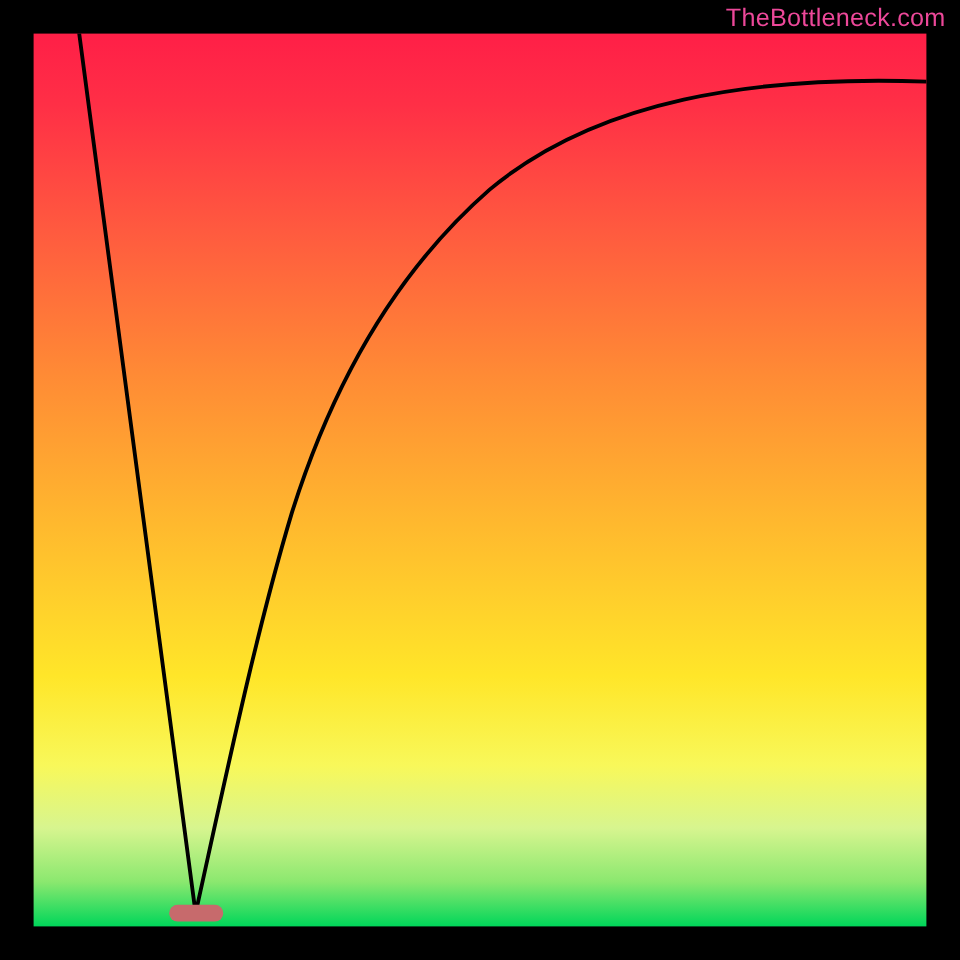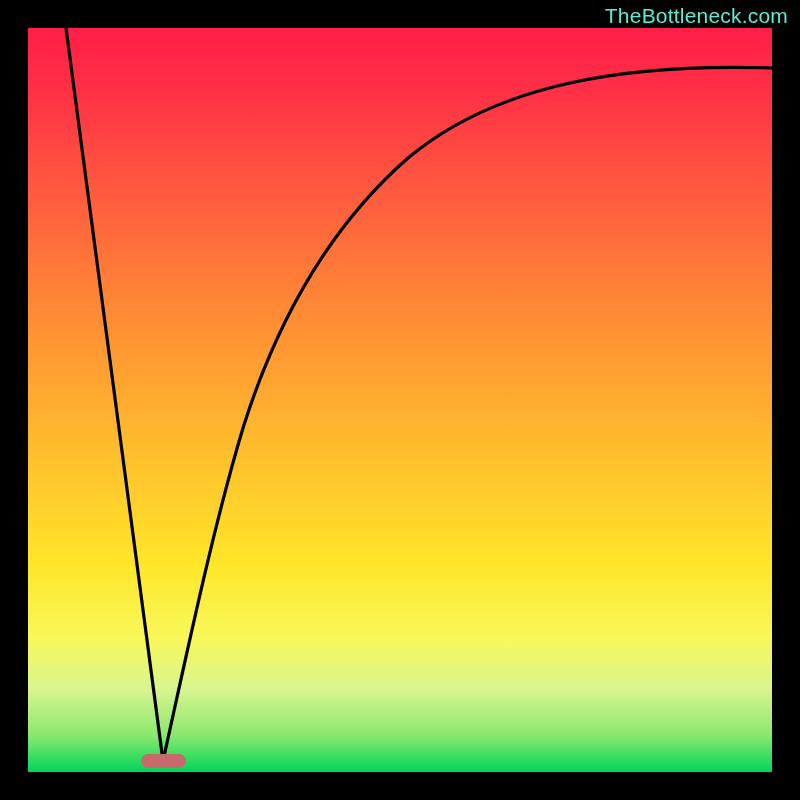--- a/index.html
+++ b/index.html
@@ -48,21 +48,21 @@
   }
   .marker {
     position: absolute;
     background: #c76a6c;
     border-radius: 8px;
   }
   .watermark {
     position: absolute;
     top: 4px;
     right: 12px;
-    color: #5eead4;
+    color: #ec4899;
     font-size: 21px;
     font-weight: 500;
     letter-spacing: 0.2px;
   }
 </style>
 </head>
 <body>
 
 <div class="frame">
 

